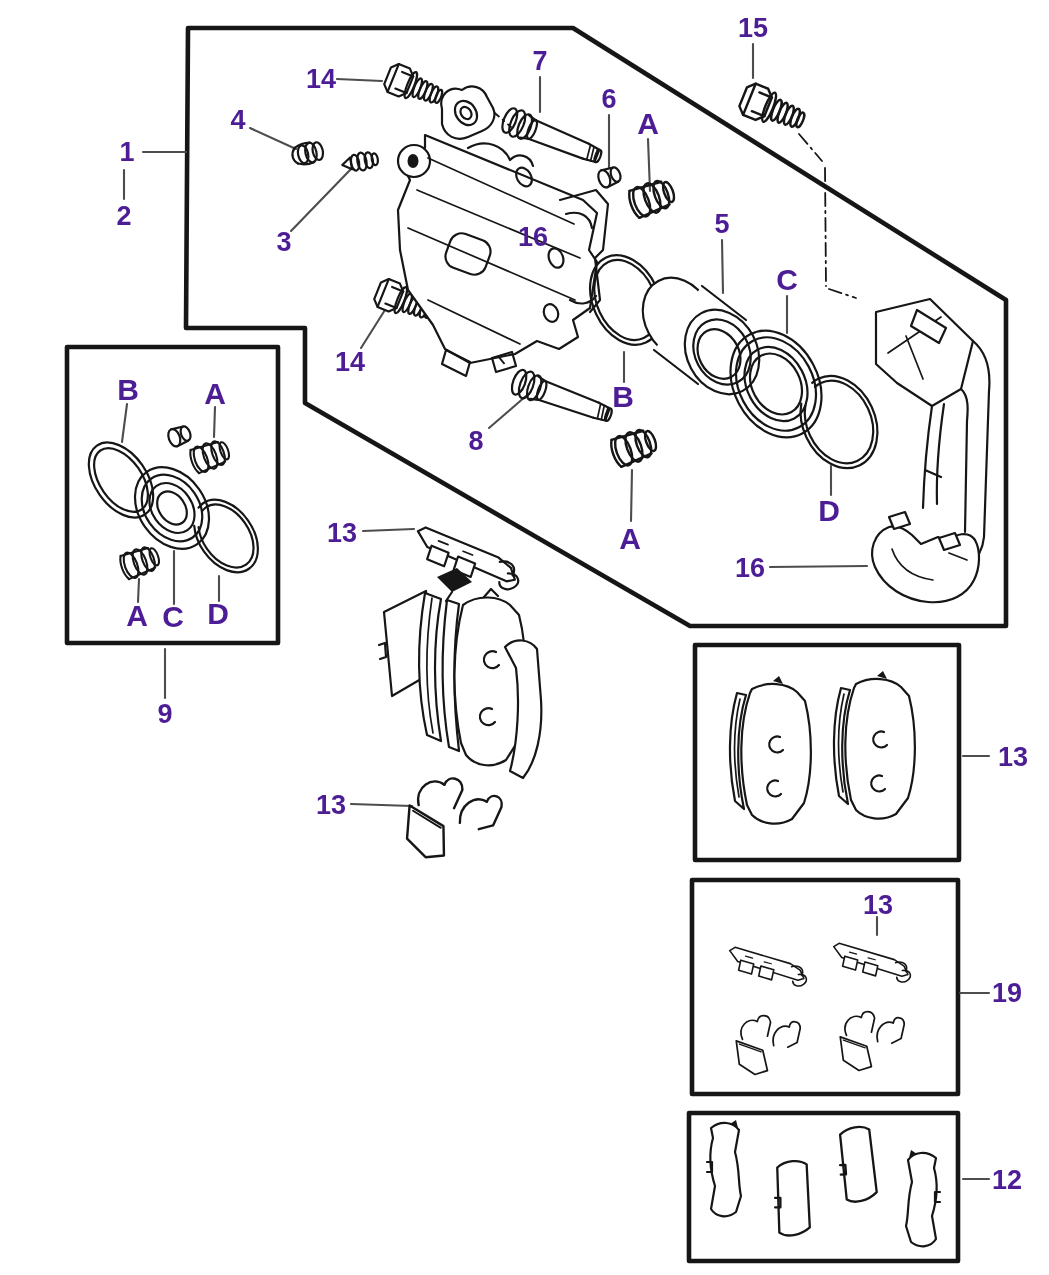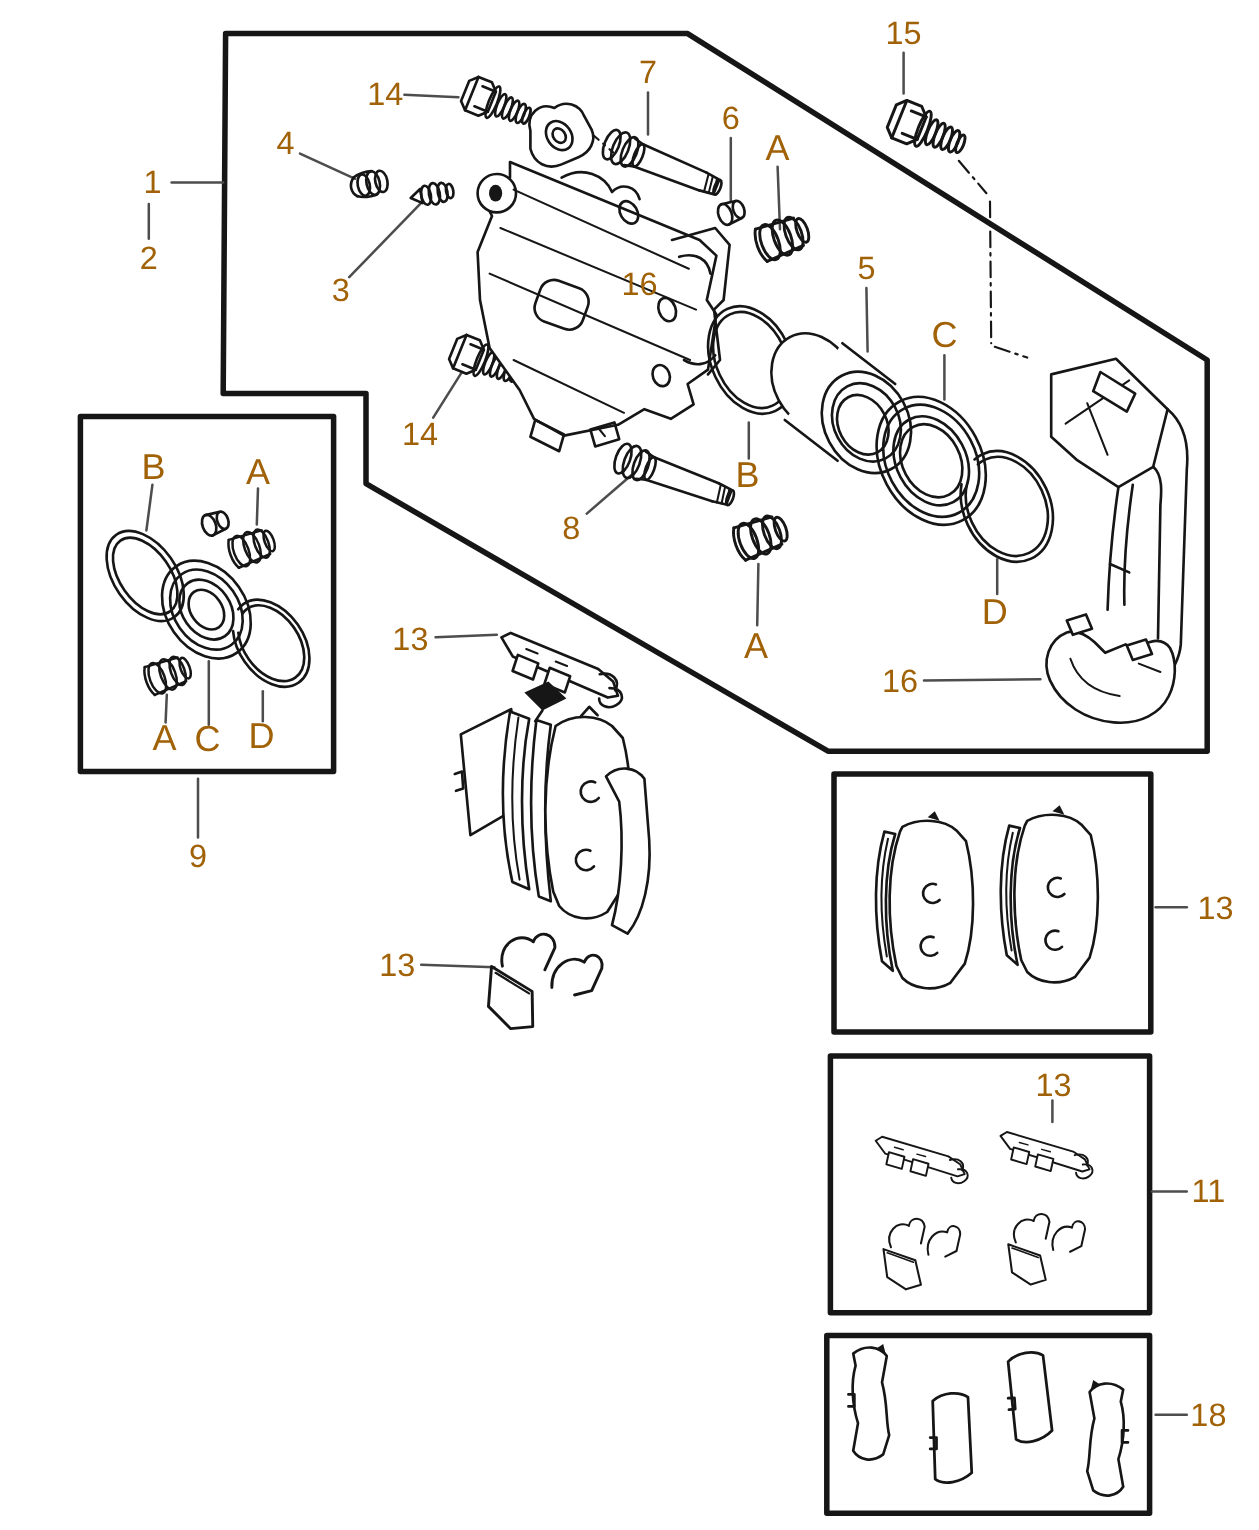--- a/index.html
+++ b/index.html
@@ -7,21 +7,21 @@
           font-family:"Liberation Sans",sans-serif}
   .art{position:absolute;left:0;top:0;
        stroke:#161616;stroke-width:2.2;fill:none;stroke-linecap:round;stroke-linejoin:round}
   .bd{stroke-width:4.6}
   .ld{stroke:#4d4d4d;stroke-width:2.1}
   .dd{stroke-dasharray:13 5 2 5;stroke-width:1.8}
   .fl{fill:#161616;stroke:none}
   .wh{fill:#ffffff}
   .tn{stroke-width:1.7}
   .co{position:absolute;transform:translate(-50%,-50%);
-      font-weight:400;font-size:27px;line-height:1;color:#a16207;white-space:nowrap}
+      font-weight:700;font-size:27px;line-height:1;color:#4c1d95;white-space:nowrap}
   .lt{font-size:30px}
 </style>
 </head>
 <body>
 
 <div class="canvas">
 
 <svg class="art" width="1049" height="1275" viewBox="0 0 1049 1275">
   <defs>
     <g id="boot">
@@ -303,22 +303,22 @@
 <div class="co" style="left:127px;top:152px">1</div>
 <div class="co" style="left:124px;top:216px">2</div>
 <div class="co" style="left:284px;top:242px">3</div>
 <div class="co" style="left:238px;top:120px">4</div>
 <div class="co" style="left:722px;top:224px">5</div>
 <div class="co" style="left:609px;top:99px">6</div>
 <div class="co" style="left:540px;top:61px">7</div>
 <div class="co" style="left:476px;top:441px">8</div>
 <div class="co" style="left:165px;top:714px">9</div>
 <div class="co" style="left:1013px;top:757px">13</div>
-<div class="co" style="left:1007px;top:993px">11</div>
-<div class="co" style="left:1007px;top:1180px">18</div>
+<div class="co" style="left:1007px;top:993px">19</div>
+<div class="co" style="left:1007px;top:1180px">12</div>
 <div class="co" style="left:342px;top:533px">13</div>
 <div class="co" style="left:331px;top:805px">13</div>
 <div class="co" style="left:878px;top:905px">13</div>
 <div class="co" style="left:321px;top:79px">14</div>
 <div class="co" style="left:350px;top:362px">14</div>
 <div class="co" style="left:753px;top:28px">15</div>
 <div class="co" style="left:533px;top:237px">16</div>
 <div class="co" style="left:750px;top:568px">16</div>
 <div class="co lt" style="left:648px;top:124px">A</div>
 <div class="co lt" style="left:630px;top:539px">A</div>

